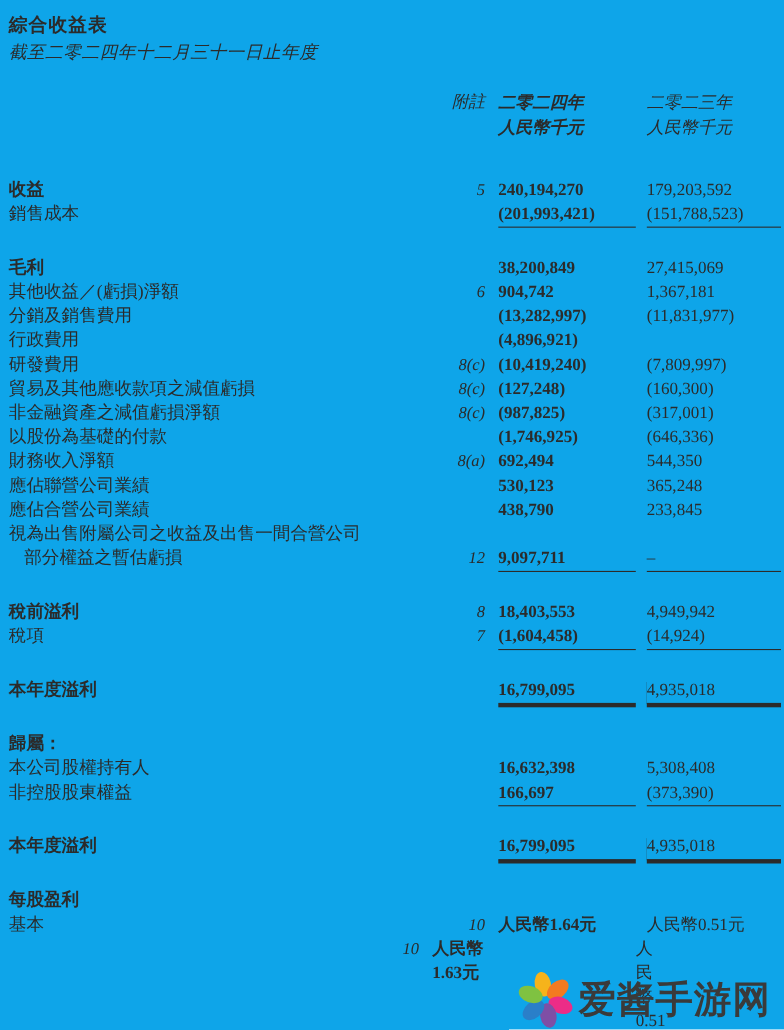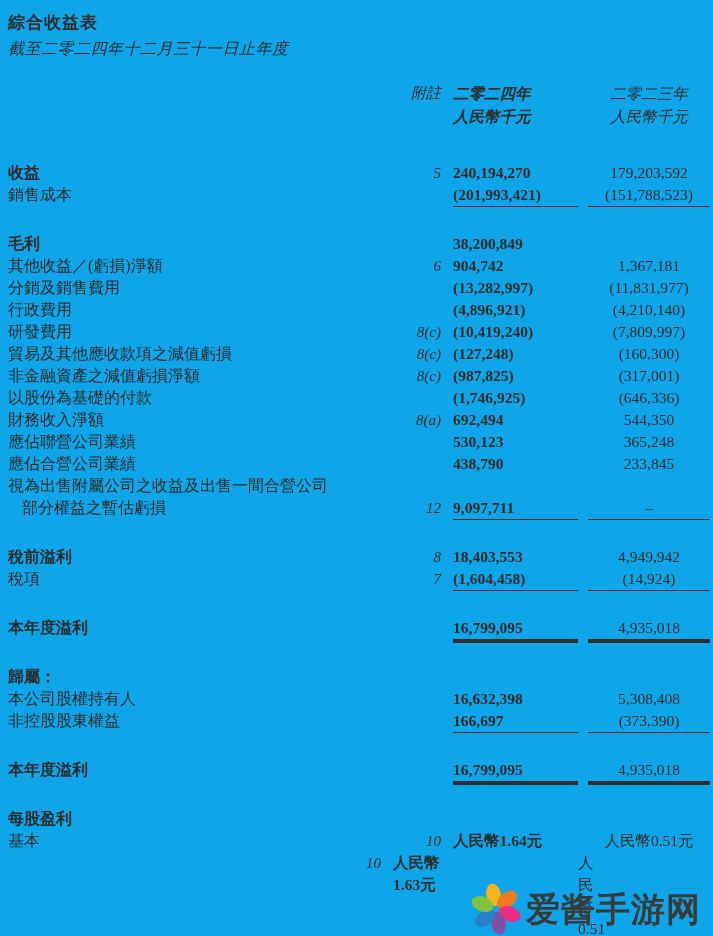--- a/index.html
+++ b/index.html
@@ -16,21 +16,21 @@
   .row{
     display:grid;grid-template-columns:385px 60px 125px 10px 122px;
     padding-left:8px;height:22px;line-height:22px;
   }
   .thead .row{height:23px;line-height:23px;}
   .c-label{font-size:16px;white-space:nowrap;overflow:visible;}
   .c-label.bold{font-weight:bold;}
   .c-label.indent{padding-left:14px;}
   .c-note{font-style:italic;text-align:right;padding-right:12px;font-size:15px;}
   .c-v24{text-align:left;font-weight:bold;font-size:15.5px;position:relative;}
-  .c-v23{text-align:center;font-size:15.5px;position:relative;}
+  .c-v23{text-align:left;font-size:15.5px;position:relative;}
   .hdr24{font-style:italic;font-weight:bold;font-size:15.5px;}
   .hdr23{font-style:italic;font-size:15.5px;}
   .u1{border-bottom:1.5px solid #2b2b2b;}
   .u2{border-bottom:1.5px solid #2b2b2b;box-shadow:0 3px 0 0 #2b2b2b;}
   .spacer{height:27px;}
   .partial{
     position:absolute;left:2px;bottom:-8px;width:58px;height:4px;
     border-top:1.5px solid #2b2b2b;border-bottom:1.5px solid #2b2b2b;
   }
   .watermark{position:absolute;right:12px;bottom:0;display:flex;align-items:center;gap:3px;}
@@ -79,41 +79,41 @@
         <div class="c-v24 u1">(201,993,421)</div>
         <div></div>
         <div class="c-v23 u1">(151,788,523)</div>
       </div>
       <div class="spacer"></div>
       <div class="row">
         <div class="c-label bold">毛利</div>
         <div class="c-note"></div>
         <div class="c-v24">38,200,849</div>
         <div></div>
+        <div class="c-v23">27,415,069</div>
       </div>
       <div class="row">
         <div class="c-label">其他收益／(虧損)淨額</div>
         <div class="c-note">6</div>
         <div class="c-v24">904,742</div>
         <div></div>
         <div class="c-v23">1,367,181</div>
       </div>
       <div class="row">
         <div class="c-label">分銷及銷售費用</div>
         <div class="c-note"></div>
         <div class="c-v24">(13,282,997)</div>
         <div></div>
         <div class="c-v23">(11,831,977)</div>
       </div>
       <div class="row">
         <div class="c-label">行政費用</div>
         <div class="c-note"></div>
         <div class="c-v24">(4,896,921)</div>
         <div></div>
-        <div class="c-v23">(4,210,140)</div>
       </div>
       <div class="row">
         <div class="c-label">研發費用</div>
         <div class="c-note">8(c)</div>
         <div class="c-v24">(10,419,240)</div>
         <div></div>
         <div class="c-v23">(7,809,997)</div>
       </div>
       <div class="row">
         <div class="c-label">貿易及其他應收款項之減值虧損</div>

